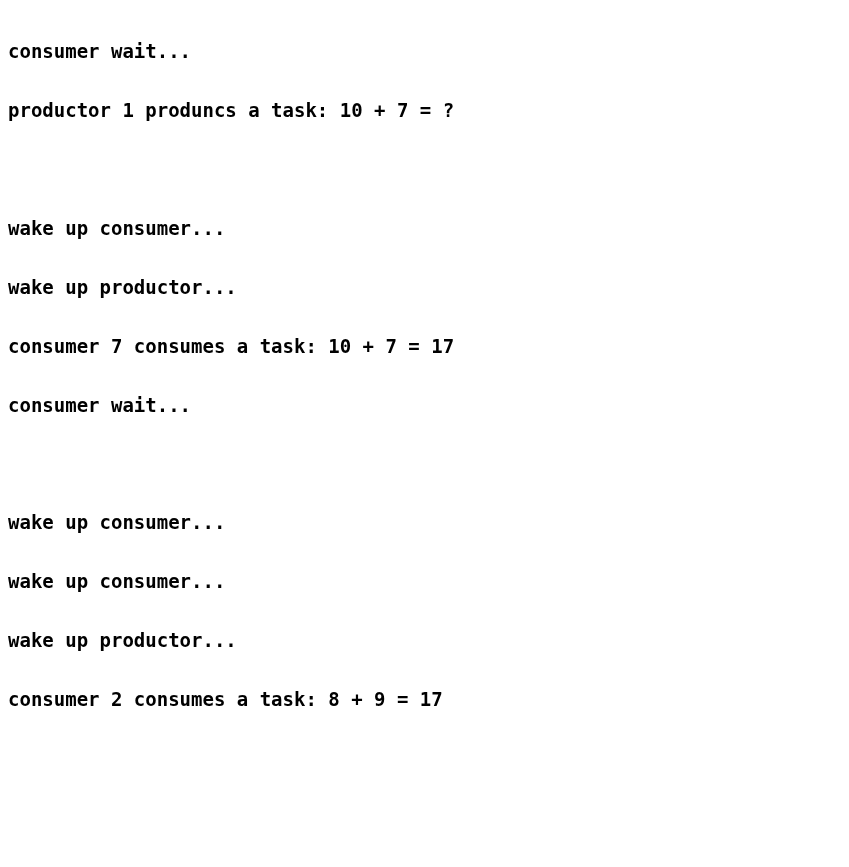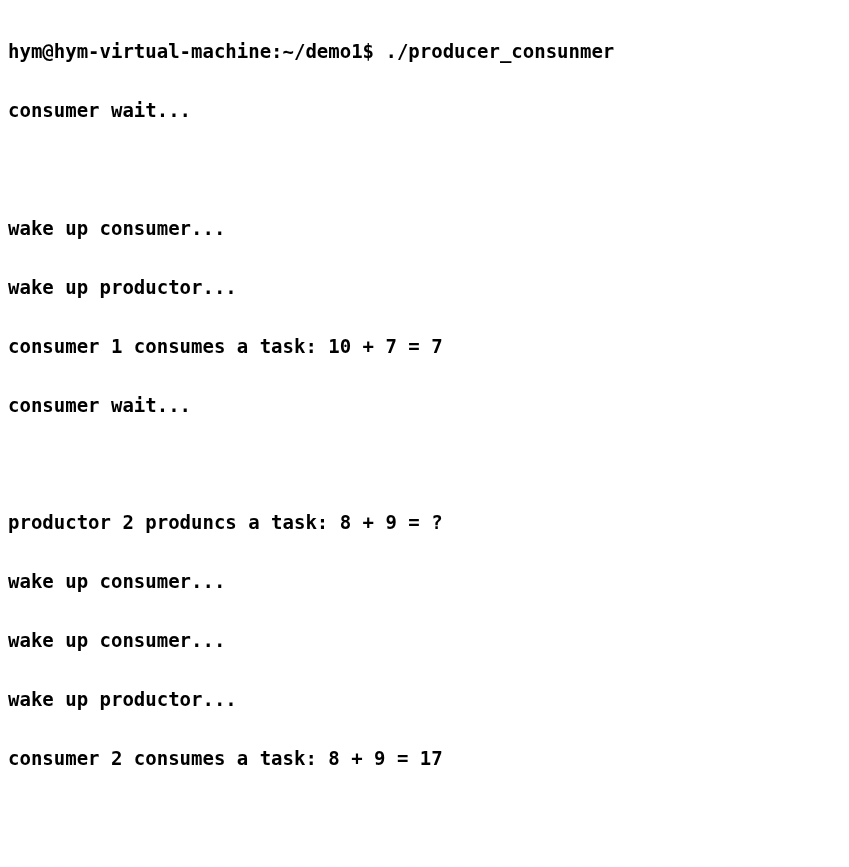--- a/index.html
+++ b/index.html
@@ -18,29 +18,28 @@
       white-space: pre;
     }
     .line {
       display: block;
     }
   </style>
 </head>
 <body>
 
 <div class="terminal">
-<span class="line">hym@hym-virtual-machine:~/demo1$ ./producer_consunmer</span>
 <span class="line">consumer wait...</span>
+<span class="line">productor 1 produncs a task: 10 + 7 = ?</span>
 <span class="line">&nbsp;</span>
 <span class="line">wake up consumer...</span>
 <span class="line">wake up productor...</span>
-<span class="line">consumer 1 consumes a task: 10 + 7 = 7</span>
+<span class="line">consumer 7 consumes a task: 10 + 7 = 17</span>
 <span class="line">consumer wait...</span>
 <span class="line">&nbsp;</span>
-<span class="line">productor 2 produncs a task: 8 + 9 = ?</span>
 <span class="line">wake up consumer...</span>
 <span class="line">wake up consumer...</span>
 <span class="line">wake up productor...</span>
 <span class="line">consumer 2 consumes a task: 8 + 9 = 17</span>
 
 
 
 
 
 

